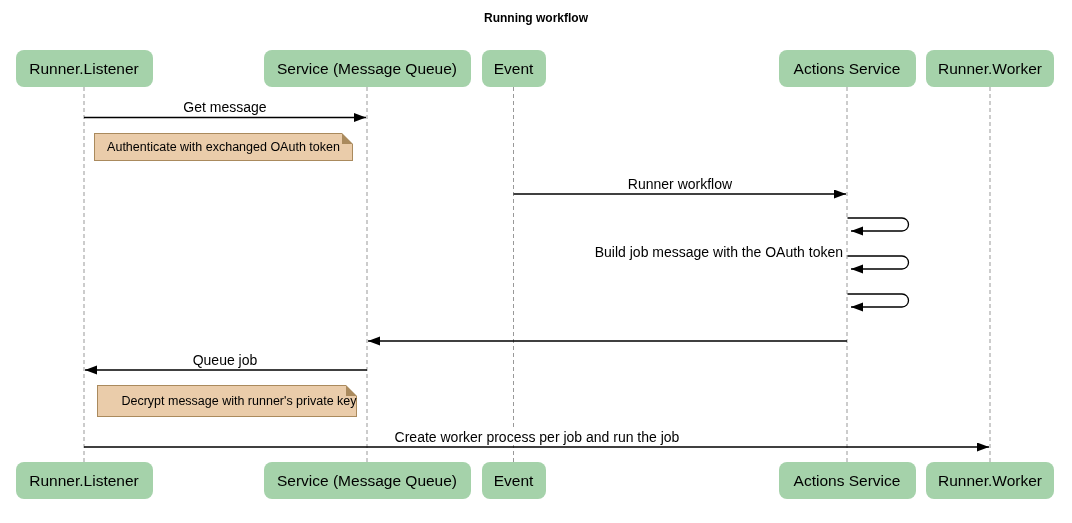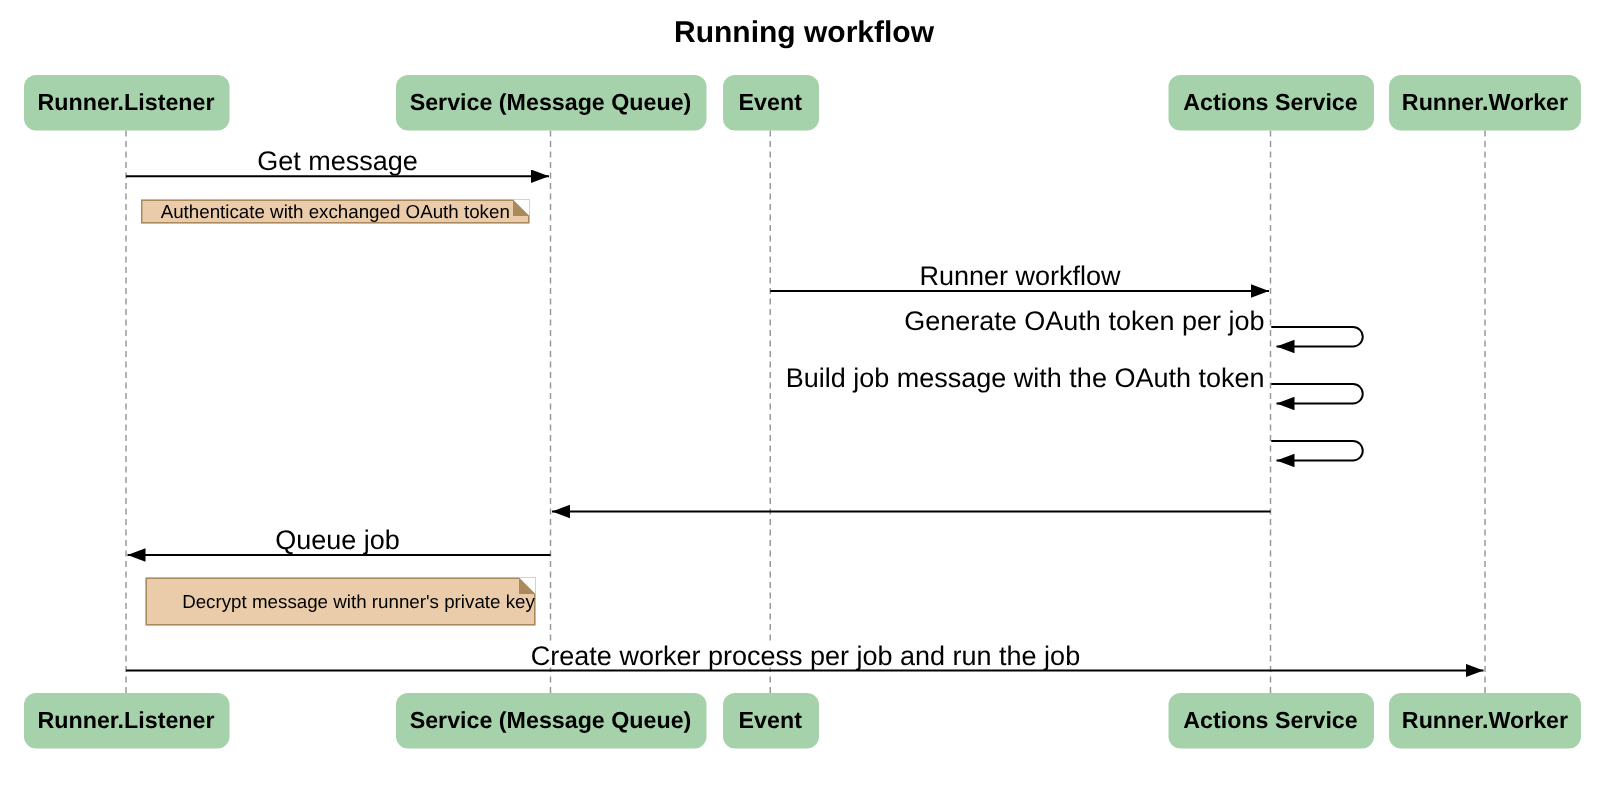--- a/index.html
+++ b/index.html
@@ -9,21 +9,21 @@
     height: 523px;
     background: var(--background, #ffffff);
     font-family: "Liberation Sans", sans-serif;
     color: var(--text-color, #000);
     overflow: hidden;
   }
   .title {
     position: absolute;
     top: 11px; left: 0; width: 1072px;
     text-align: center;
-    font-size: 20px;
+    font-size: 12px;
     font-weight: bold;
   }
   svg.layer { position: absolute; top: 0; left: 0; }
   svg.layer .lifeline {
     stroke: var(--lifeline-color, #999);
     stroke-width: 1;
     stroke-dasharray: 4 3;
   }
   svg.layer .msg-line {
     stroke: var(--line-color, #000);
@@ -34,25 +34,24 @@
   .participant {
     position: absolute;
     height: 37px;
     background: var(--participant-fill, #a5d2aa);
     border-radius: 8px;
     display: flex;
     align-items: center;
     justify-content: center;
     font-size: 15.5px;
     box-sizing: border-box;
-    font-weight: bold;
   }
   .msg-label {
     position: absolute;
-    font-size: 18px;
+    font-size: 14px;
     white-space: nowrap;
     transform: translateX(-50%);
     background: var(--background, #fff);
     padding: 0 2px;
     line-height: 15px;
   }
   .msg-label.self {
     transform: none;
     text-align: right;
   }
@@ -133,26 +132,25 @@
   </div>
   <div class="participant" style="left:778.5px; top:462px; width:137px;">
     <span>Actions Service</span>
   </div>
   <div class="participant" style="left:926px; top:462px; width:128px;">
     <span>Runner.Worker</span>
   </div>
 
   <div class="msg-label" style="left:225px; top:100px;">Get message</div>
   <div class="msg-label" style="left:680px; top:177px;">Runner workflow</div>
-  <div class="msg-label self" style="right:227px; top:207px;">Generate OAuth token per job</div>
   <div class="msg-label self" style="right:227px; top:245px;margin-left:16px;">Build job message with the OAuth token</div>
   <div class="msg-label" style="left:225px; top:353px;">Queue job</div>
   <div class="msg-label" style="left:537px; top:430px;">Create worker process per job and run the job</div>
 
-  <div class="note" style="left:94px; top:133px; width:259px; height:16px;">
+  <div class="note" style="left:94px; top:133px; width:259px; height:28px;">
     <span class="fold"></span>
     <span>Authenticate with exchanged OAuth token</span>
   </div>
   <div class="note" style="left:97px; top:385px; width:260px; height:32px;padding-left:24px;">
     <span class="fold"></span>
     <span>Decrypt message with runner's private key</span>
   </div>
 
 </div>
 

